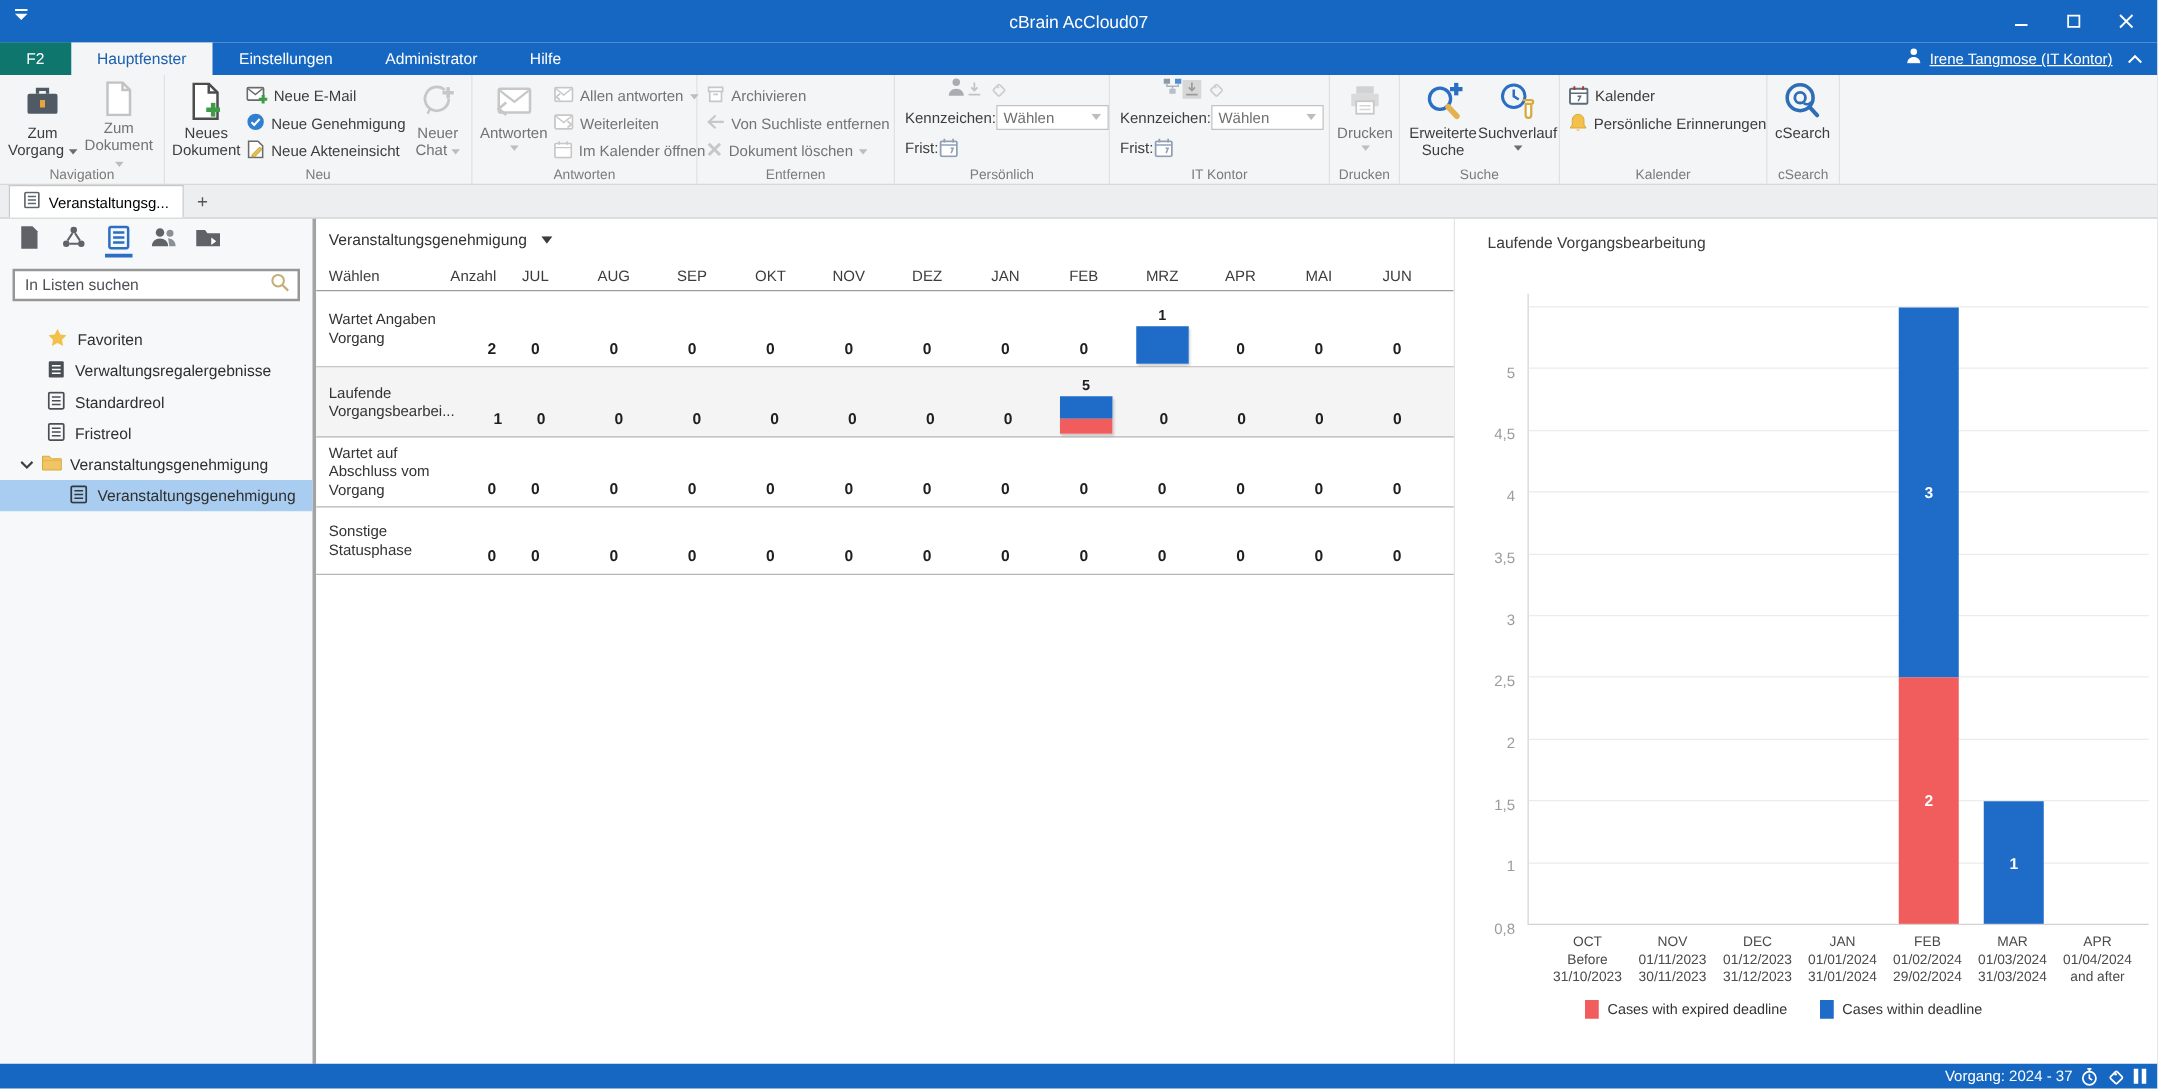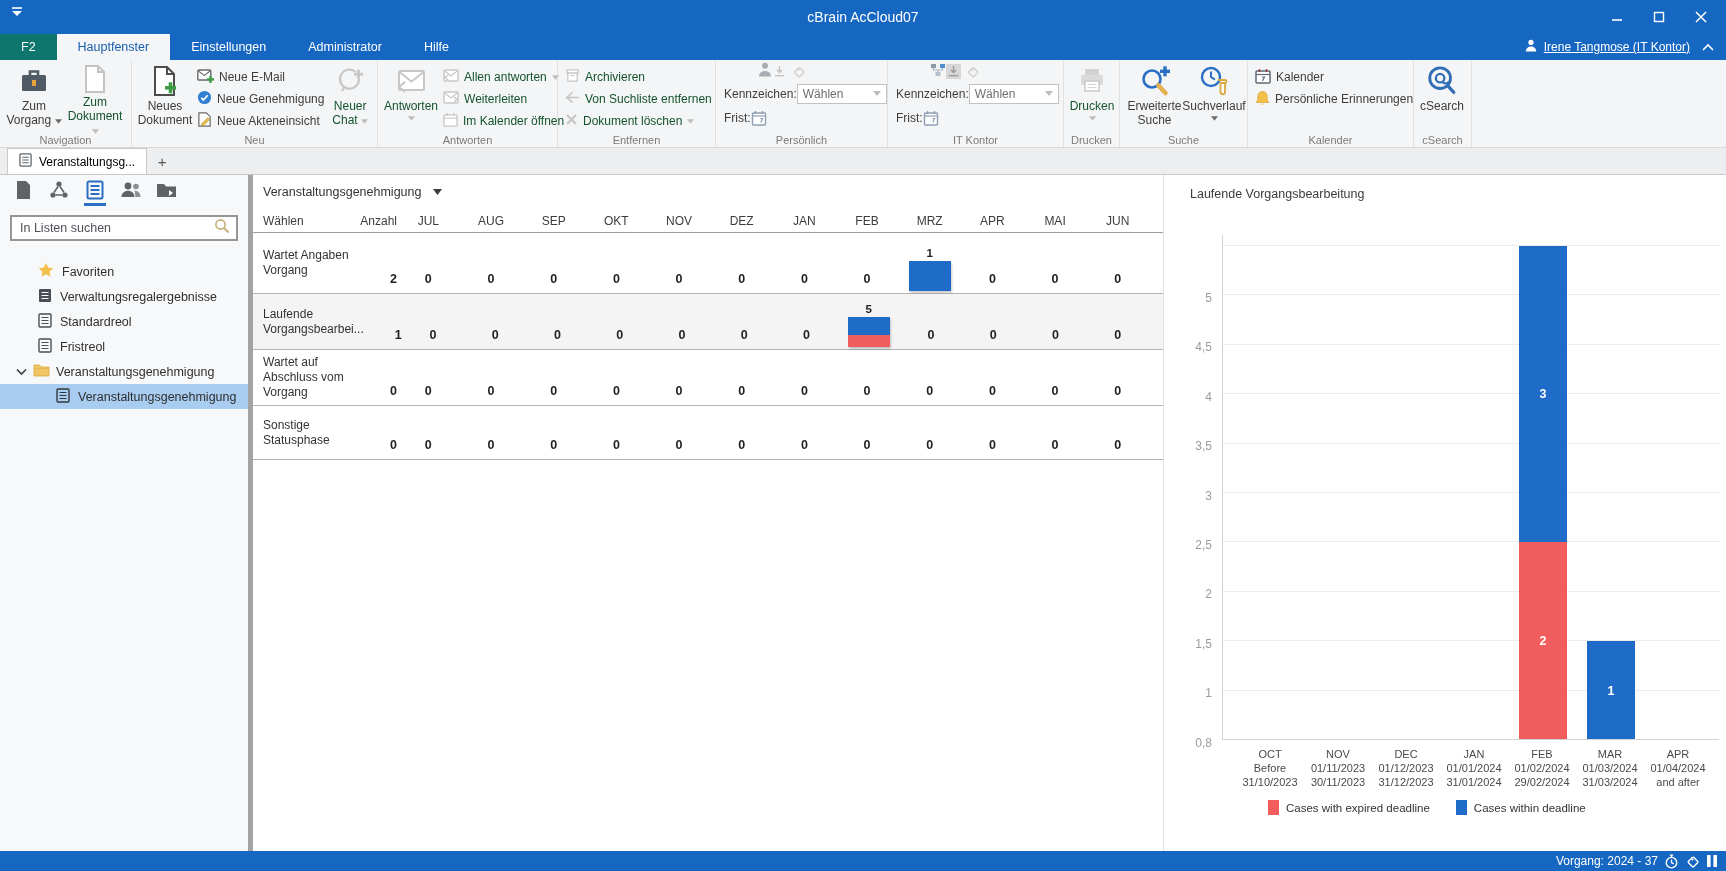--- a/index.html
+++ b/index.html
@@ -23,40 +23,40 @@
 .ribbon-collapse{position:absolute;right:12px;top:0;height:100%;display:flex;align-items:center}
 
 
 .ribbon{height:88px;background:#f4f5f6;border-bottom:1px solid #d8d8d8;display:flex;flex:0 0 auto}
 .rgroup{position:relative;border-right:1px solid #e1e1e1;padding:4px 4px 15px;flex:0 0 auto;display:flex;align-items:flex-start}
 .rglabel{position:absolute;bottom:1px;left:0;right:0;text-align:center;font-size:11px;color:#7b7b7b;white-space:nowrap}
 .rbig{display:flex;flex-direction:column;align-items:center;text-align:center;font-size:12px;color:#3d3d3d;padding:1px 2px;line-height:14px;gap:2px;height:72px}
 .rbig .bicon{height:32px;display:flex;align-items:center;justify-content:center}
 .rstack{display:flex;flex-direction:column;padding-top:2px}
 .rsmall{display:flex;align-items:center;gap:5px;height:22px;font-size:12px;color:#3d3d3d;white-space:nowrap;padding:0 3px}
-.dis{color:#14532d}
+.dis{color:#737373}
 .caret{fill:#6d6d6d;flex:0 0 auto}
 .caretg{fill:#bdbdbd;flex:0 0 auto}
 .caret-below{margin-top:1px}
 .fieldgroup{display:flex;flex-direction:column;gap:3px;padding:3px 8px 15px}
 .fg-top{height:17px;display:flex;align-items:center}
 .fg-row{display:flex;align-items:center;font-size:12px;color:#3d3d3d;height:21px}
 .fg-select{width:90px;height:20px;border:1px solid #c2c2c2;background:#fff;display:flex;align-items:center;justify-content:space-between;padding:0 5px;color:#6e6e6e;margin-left:auto;font-size:12px}
 .fg-cal{margin-left:auto;display:flex;align-items:center}
 .mini-ic{width:15px;height:15px;display:flex;align-items:center;justify-content:center}
 .mini-sel{background:#d7d7d7}
 
 
 .tabstrip{height:27px;background:#eceeef;border-bottom:1px solid #c9c9c9;display:flex;align-items:flex-end;flex:0 0 auto}
 .doc-tab{height:26px;background:#fff;border:1px solid #c9c9c9;border-bottom:none;display:flex;align-items:center;gap:7px;padding:0 11px;font-size:12px;color:#000000;margin-left:7px}
 .newtab{width:30px;height:26px;display:flex;align-items:center;justify-content:center;font-size:15px;color:#555}
 
 
 .content{flex:1;display:flex;min-height:0}
-.sidebar{flex:0 0 253px;background:#f7f8f9;border-right:5px solid #a3a3a3;display:flex;flex-direction:column}
+.sidebar{flex:0 0 253px;background:#f7f8f9;border-right:3px solid #a3a3a3;display:flex;flex-direction:column}
 .side-icons{height:36px;display:flex;align-items:center;padding-left:10px;gap:10px}
 .sicon{width:26px;display:flex;flex-direction:column;align-items:center;gap:3px}
 .sicon .bar{width:22px;height:3px;background:transparent}
 .sicon.active .bar{background:#2a6fc4}
 .side-search{margin:4px 10px 8px;height:26px;border:2px solid #979797;background:#fff;display:flex;align-items:center;padding:0 6px}
 .side-search input{border:none;outline:none;flex:1;font-size:12.5px;color:#333;font-family:inherit;background:transparent}
 .side-search input::placeholder{color:#4d5156;opacity:1}
 .tree{padding-top:10px;font-size:12.5px;color:#2f2f2f}
 .titem{display:flex;align-items:center;gap:8px;height:25px;padding-left:38px;white-space:nowrap}
 .titem.folder-row{padding-left:16px;gap:6px}

